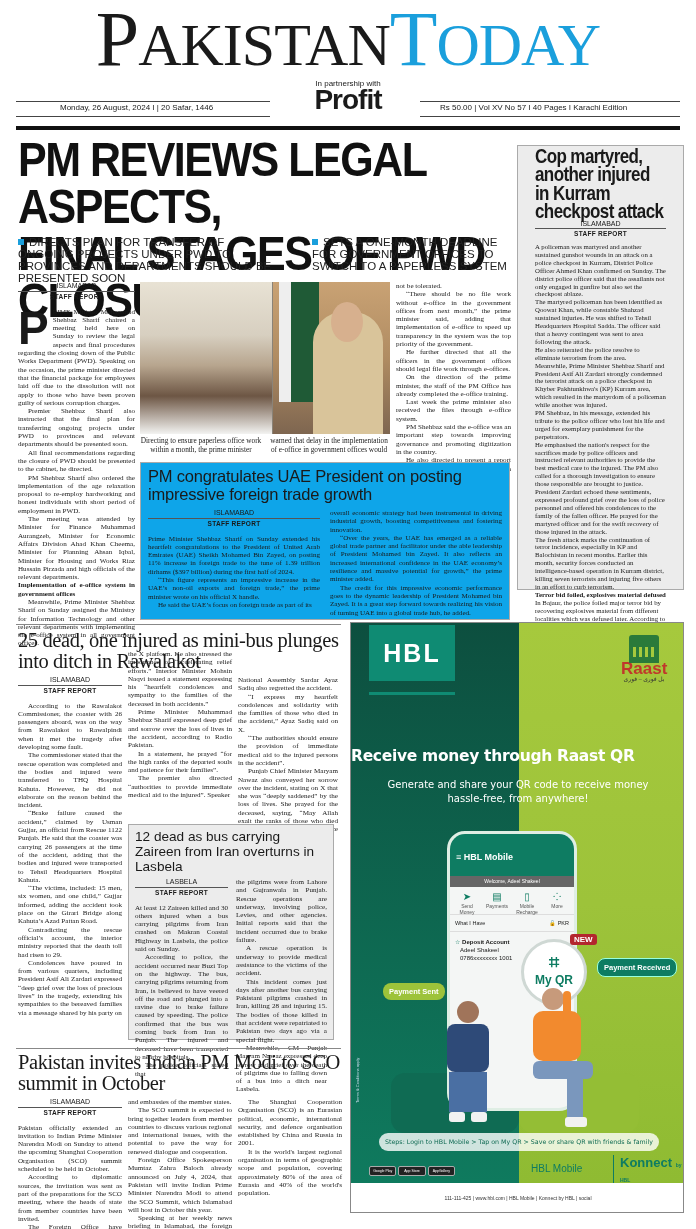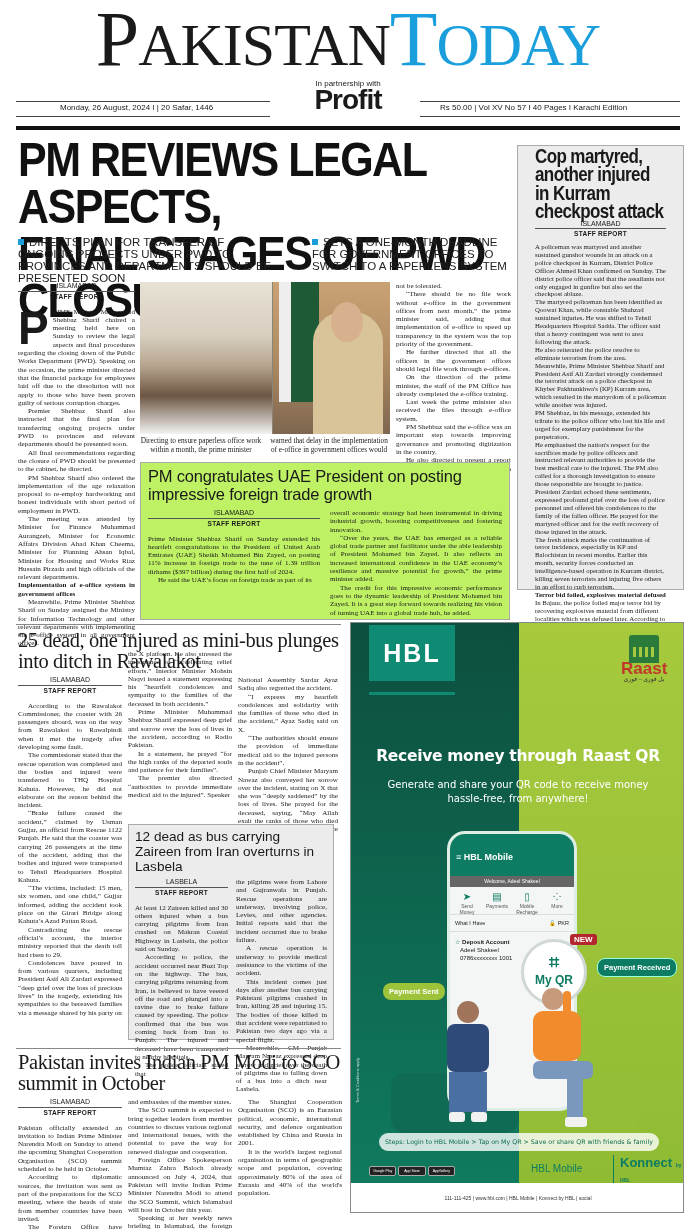--- a/index.html
+++ b/index.html
@@ -36,38 +36,38 @@
 .flagw{position:absolute;left:0;top:0;width:12px;height:120px;background:#eee}
 .pm{position:absolute;left:40px;top:30px;width:70px;height:122px;border-radius:30px 30px 0 0;background:#d9c49a}
 .pmh{position:absolute;left:58px;top:20px;width:32px;height:40px;border-radius:50%;background:#d7b08e}
 .caption{font-size:7.3px;line-height:8.5px;text-align:center}
 
 .sidebox{left:517px;top:145px;width:167px;height:445px;background:#ececec;border:1px solid #aaa;padding:2px 17px}
 .sidebox h2{font-family:"Liberation Sans",sans-serif;font-weight:bold;font-size:17px;line-height:16px;letter-spacing:-.6px;transform:scaleY(1.15);transform-origin:top left;margin-bottom:8px}
 .sidebox .col{font-size:6.8px;line-height:7.9px;text-align:left}
 .sidebox .col p{text-indent:0}
 
-.uaebox{left:140px;top:462px;width:370px;height:158px;background:#bef264;border:1px solid #aaa;padding:4px 7px}
+.uaebox{left:140px;top:462px;width:370px;height:158px;background:#0ea5e9;border:1px solid #aaa;padding:4px 7px}
 .uaebox h2{font-family:"Liberation Sans",sans-serif;font-weight:normal;font-size:16.5px;line-height:18px;letter-spacing:-.2px;margin-bottom:6px}
 .sechead{font-family:Liberation Serif, serif;font-size:20.5px;line-height:21px;letter-spacing:-.4px;font-weight:normal}
 
 .lasbox{left:128px;top:824px;width:206px;height:216px;background:#ececec;border:1px solid #aaa;padding:4px 6px}
 .lasbox h2{font-family:"Liberation Sans",sans-serif;font-weight:normal;font-size:13.6px;line-height:15px;margin-bottom:4px}
 
 .ad{left:350px;top:622px;width:334px;height:591px;overflow:hidden;border:1px solid #888}
 .ad-left{position:absolute;left:0;top:0;width:168px;height:560px;background:linear-gradient(180deg,#0d4f3f 0%,#0e6a52 60%,#0f7a5e 100%)}
 .ad-right{position:absolute;left:168px;top:0;width:166px;height:560px;background:linear-gradient(180deg,#a6c93d 0%,#9dc33a 50%,#8fbb32 100%)}
 .hbl-logo{position:absolute;left:18px;top:2px;width:86px;height:56px;background:#0f8b73;color:#fff;font-family:"Liberation Sans",sans-serif;font-weight:bold;font-size:25px;letter-spacing:2px;text-align:center;line-height:56px}
 .hbl-line{position:absolute;left:18px;top:69px;width:86px;height:3px;background:#0f8b73}
 .raast{position:absolute;left:270px;top:12px;width:46px;text-align:center}
 .raast .bld{width:30px;height:28px;margin:0 auto;background:#2a7a3a;border-radius:3px 3px 0 0;position:relative}
 .raast .bld::after{content:"";position:absolute;left:4px;top:12px;width:22px;height:10px;background:repeating-linear-gradient(90deg,#a6c93d 0 3px,#2a7a3a 3px 6px)}
 .raast-name{font-family:"Liberation Sans",sans-serif;font-weight:bold;color:#c0392b;font-size:17px;line-height:12px}
 .raast-urdu{font-size:6px;color:#333}
-.ad-title{position:absolute;left:0;top:124px;width:334px;text-align:center;color:#fff;font-family:"DejaVu Sans",sans-serif;font-weight:bold;font-size:15.5px;letter-spacing:-.3px}
+.ad-title{position:absolute;left:0;top:124px;width:334px;text-align:left;color:#fff;font-family:"DejaVu Sans",sans-serif;font-weight:bold;font-size:15.5px;letter-spacing:-.3px}
 .ad-sub{position:absolute;left:20px;top:155px;width:294px;text-align:center;color:#fff;font-family:"DejaVu Sans",sans-serif;font-size:10px;line-height:14px}
 .phone{position:absolute;left:96px;top:208px;width:130px;height:280px;border:3px solid #dfeee4;border-radius:18px;background:#f4f6f5;overflow:hidden}
 .phone-top{height:42px;background:#0e7c62;color:#fff;font-family:"Liberation Sans",sans-serif;font-weight:bold;font-size:9px;padding:18px 0 0 6px}
 .phone-welcome{height:11px;background:#666;color:#fff;font-size:5px;font-family:"Liberation Sans",sans-serif;text-align:center;line-height:11px}
 .phone-icons{display:flex;justify-content:space-around;padding:4px 2px;border-bottom:1px solid #ddd;height:28px}
 .phone-icons span{font-size:5px;font-family:"Liberation Sans",sans-serif;color:#555;text-align:center;display:block;width:28px}
 .phone-icons i{display:block;font-style:normal;color:#0e7c62;font-size:10px;line-height:12px}
 .phone-row{font-size:5.5px;font-family:"Liberation Sans",sans-serif;padding:5px;border-bottom:1px solid #ddd;display:flex;justify-content:space-between}
 .phone-acct{font-size:6px;font-family:"Liberation Sans",sans-serif;padding:6px 5px;line-height:8px}
 .myqr{position:absolute;left:170px;top:316px;width:66px;height:66px;border-radius:50%;background:#fff;border:3px solid #cfd8d4;text-align:center;font-family:"Liberation Sans",sans-serif;font-weight:bold;color:#0e7c62}
@@ -168,20 +168,21 @@
   </div>
 </div>
 
 <div class="abs uaebox">
   <h2 class="sechead">PM congratulates UAE President on posting impressive foreign trade growth</h2>
   <div style="display:flex;gap:10px">
     <div class="col" style="width:172px">
       <div class="dl">ISLAMABAD</div>
       <div class="sr">STAFF REPORT</div>
       <p class="ni">Prime Minister Shehbaz Sharif on Sunday extended his heartfelt congratulations to the President of United Arab Emirates (UAE) Sheikh Mohamed Bin Zayed, on posting 11% increase in foreign trade to the tune of 1.39 trillion dirhams ($397 billion) during the first half of 2024.</p>
+      <p>“This figure represents an impressive increase in the UAE’s non-oil exports and foreign trade,” the prime minister wrote on his official X handle.</p>
       <p>He said the UAE’s focus on foreign trade as part of its</p>
     </div>
     <div class="col" style="width:172px">
       <p class="ni">overall economic strategy had been instrumental in driving industrial growth, boosting competitiveness and fostering innovation.</p>
       <p>“Over the years, the UAE has emerged as a reliable global trade partner and facilitator under the able leadership of President Mohamed bin Zayed. It also reflects an increased international confidence in the UAE economy’s resilience and massive potential for growth,” the prime minister added.</p>
       <p>The credit for this impressive economic performance goes to the dynamic leadership of President Mohamed bin Zayed. It is a great step forward towards realizing his vision of turning UAE into a global trade hub, he added.</p>
     </div>
   </div>
 </div>
 

